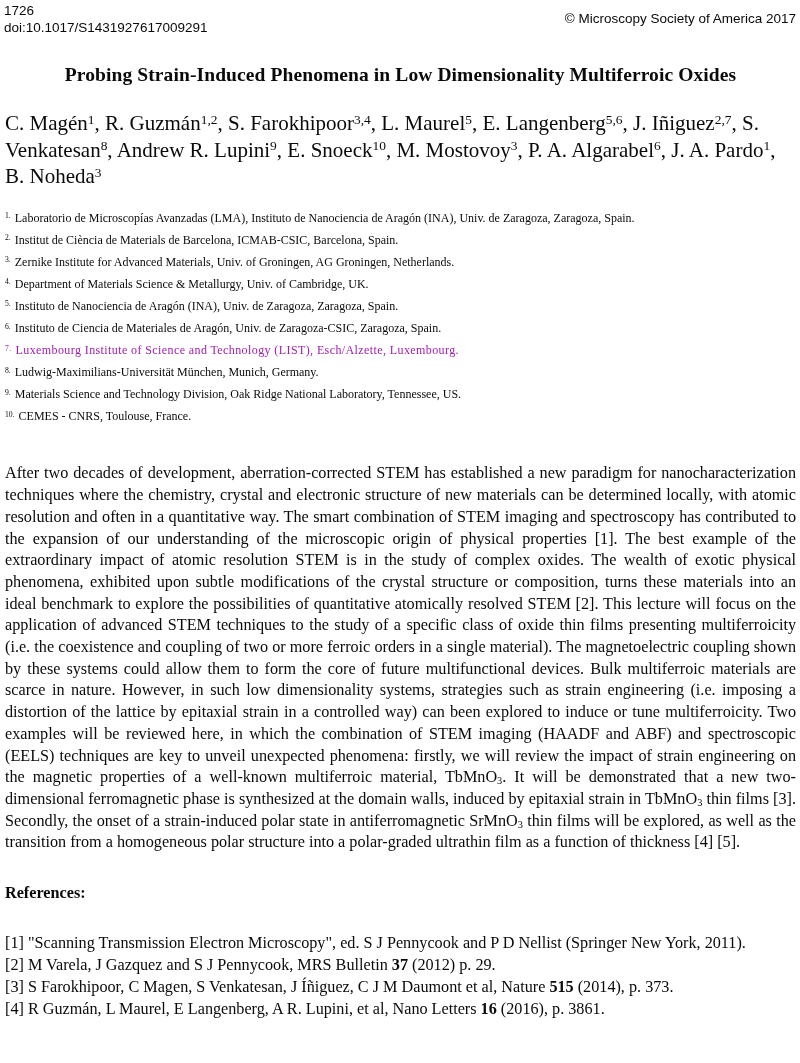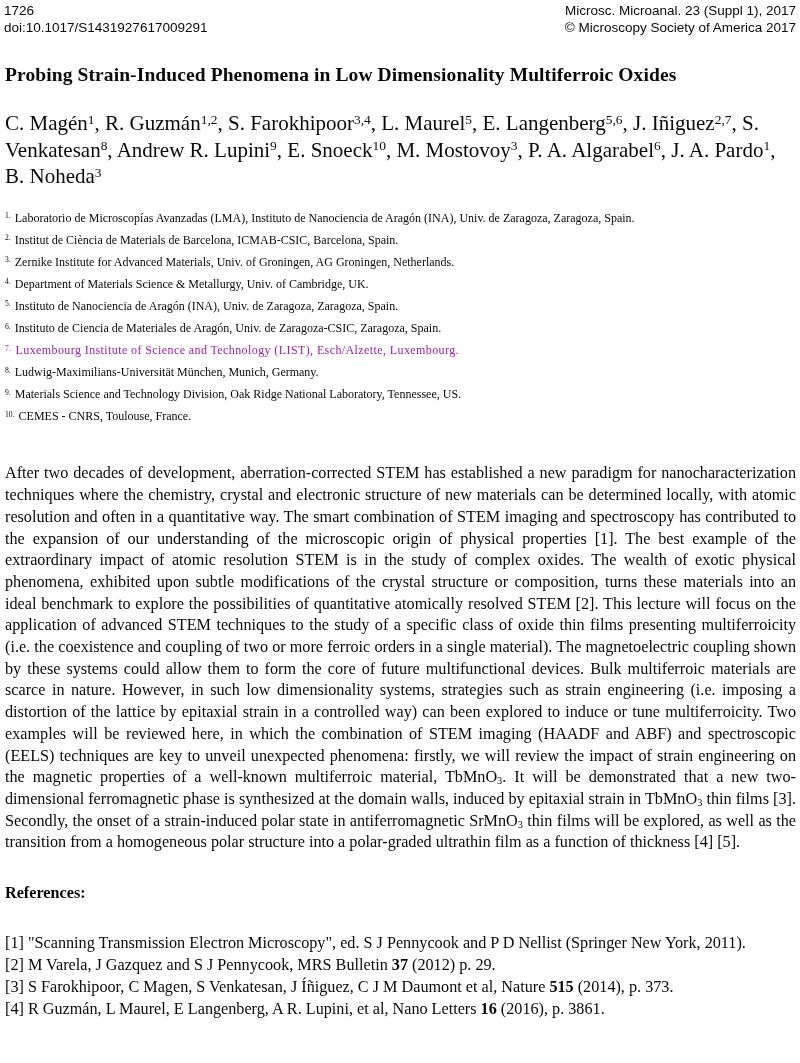--- a/index.html
+++ b/index.html
@@ -26,20 +26,21 @@
     font-size: 13.5px;
     line-height: 16.5px;
   }
   .hdr-right { text-align: right; }
   .title {
     margin: 27px 0 0 1px;
     font-size: 19.5px;
     font-weight: bold;
     line-height: 24px;
     letter-spacing: 0.1px;
+    text-align: center;
   }
   .authors {
     margin: 23px 0 0 1px;
     font-size: 21px;
     line-height: 26.5px;
   }
   sup {
     font-size: 64%;
     line-height: 0;
     vertical-align: baseline;
@@ -84,21 +85,20 @@
 <body>
 
 <div class="page">
 
   <header class="hdr">
     <div class="hdr-left">
       <div>1726</div>
       <div>doi:10.1017/S1431927617009291</div>
     </div>
     <div class="hdr-right">
-      <div>Microsc. Microanal. 23 (Suppl 1), 2017</div>
       <div>© Microscopy Society of America 2017</div>
     </div>
   </header>
 
   <h1 class="title">Probing Strain-Induced Phenomena in Low Dimensionality Multiferroic Oxides</h1>
 
   <p class="authors"><span>C. Magén</span><sup>1</sup><span>, R. Guzmán</span><sup>1,2</sup><span>, S. Farokhipoor</span><sup>3,4</sup><span>, L. Maurel</span><sup>5</sup><span>, E. Langenberg</span><sup>5,6</sup><span>, J. Iñiguez</span><sup>2,7</sup><span>, S. Venkatesan</span><sup>8</sup><span>, Andrew R. Lupini</span><sup>9</sup><span>, E. Snoeck</span><sup>10</sup><span>, M. Mostovoy</span><sup>3</sup><span>, P. A. Algarabel</span><sup>6</sup><span>, J. A. Pardo</span><sup>1</sup><span>, B. Noheda</span><sup>3</sup></p>
 
   <div class="affils">
     <div class="affil"><sup>1.</sup><span>Laboratorio de Microscopías Avanzadas (LMA), Instituto de Nanociencia de Aragón (INA), Univ. de Zaragoza, Zaragoza, Spain.</span></div>

